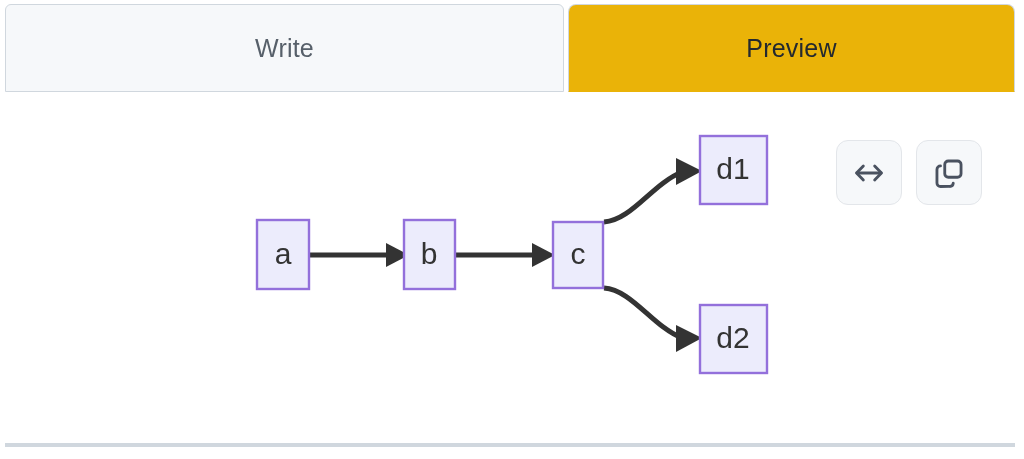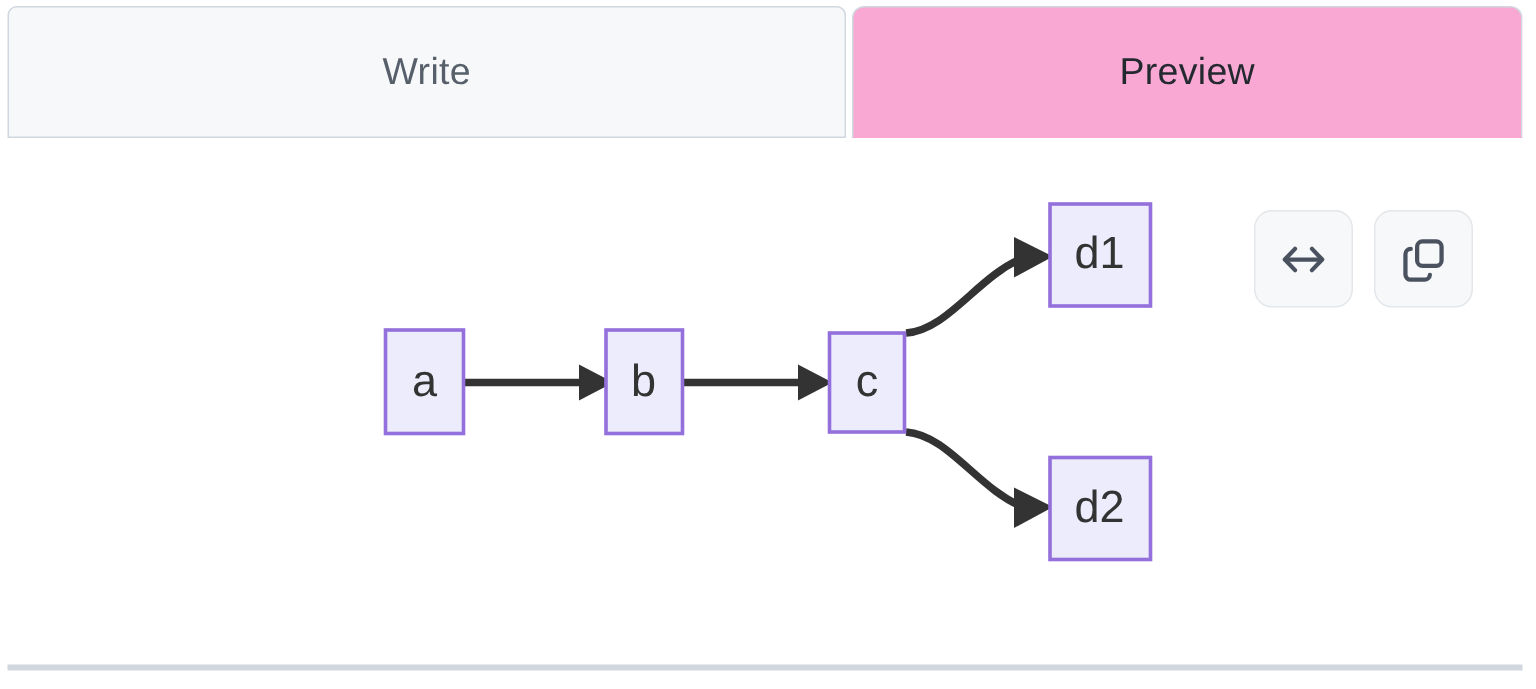--- a/index.html
+++ b/index.html
@@ -40,21 +40,21 @@
     left: 0;
     width: 559px;
     background: #f6f8fa;
     border: 1px solid #d0d7de;
     border-radius: 6px 6px 0 0;
     color: #57606a;
   }
   .tab-preview {
     left: 563px;
     width: 447px;
-    background: #f9a8d4;
+    background: #eab308;
     border: 1px solid #d0d7de;
     border-bottom: 1px solid transparent;
     border-radius: 8px 8px 0 0;
     color: #24292f;
   }
 
   
   .preview-pane {
     position: absolute;
     left: 0;

